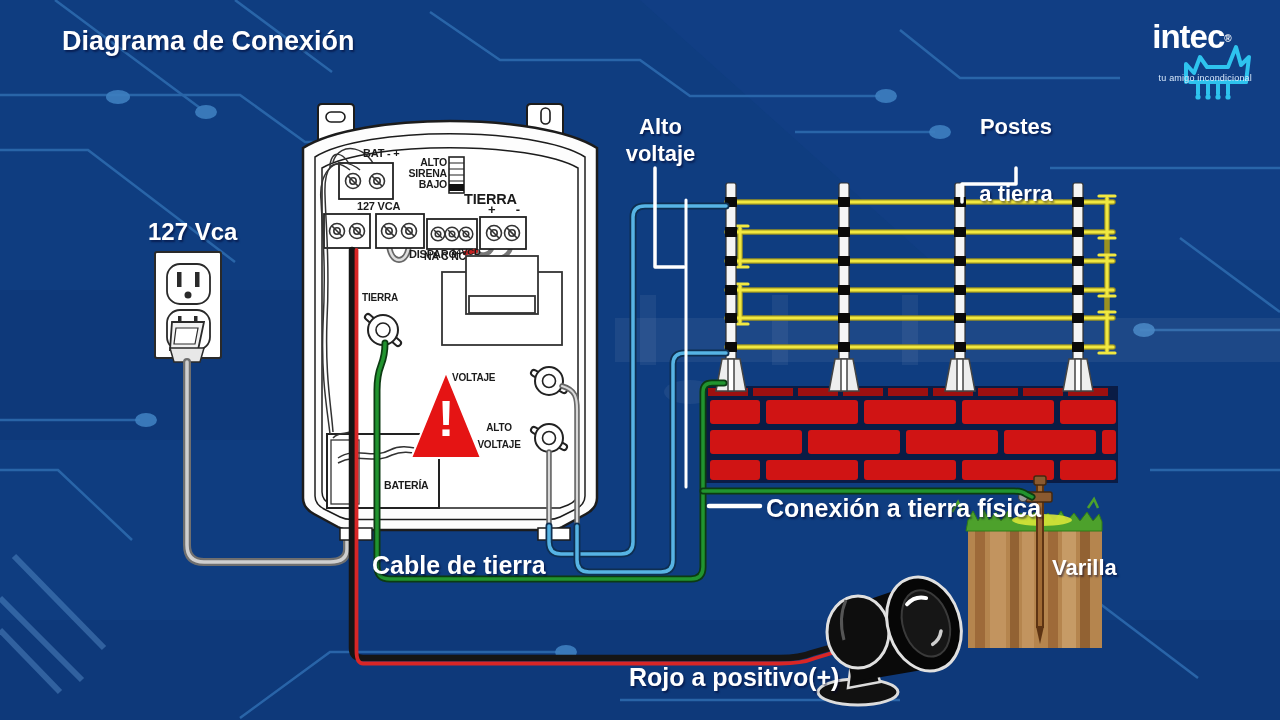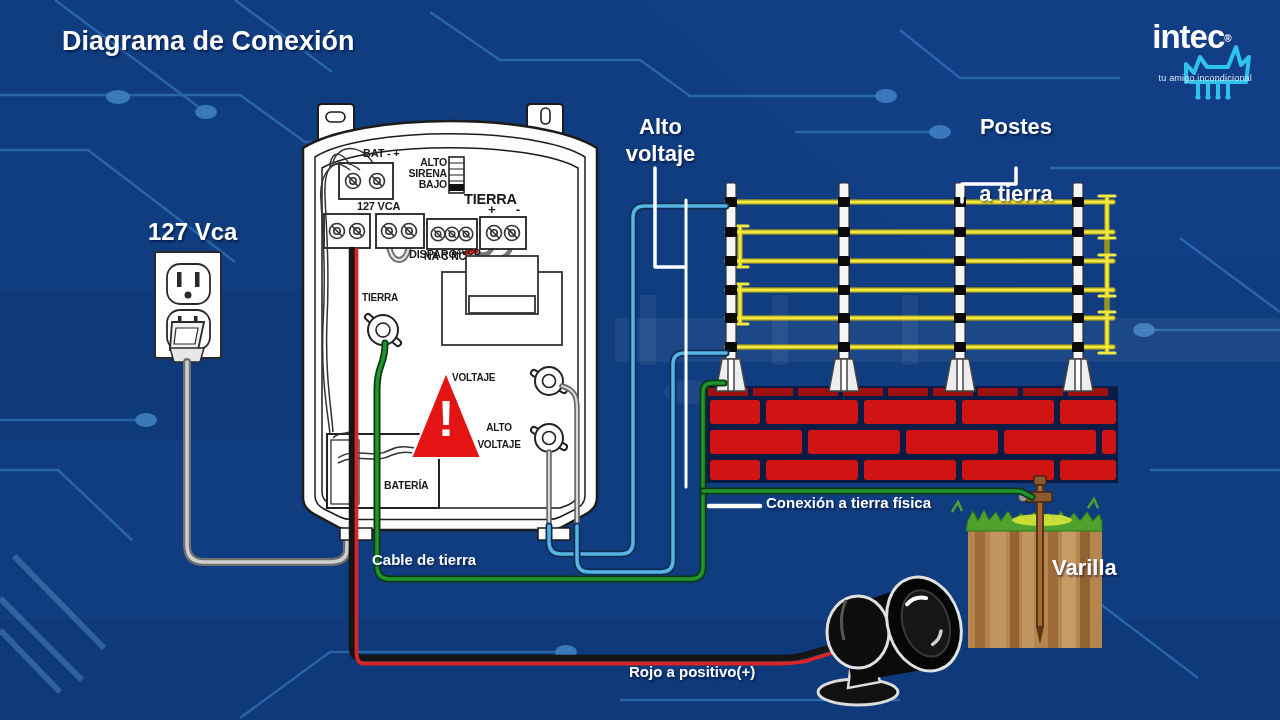--- a/index.html
+++ b/index.html
@@ -6,21 +6,21 @@
   #stage{position:relative;width:1280px;height:720px;overflow:hidden;
          background:#15803d;font-family:"Liberation Sans",sans-serif;}
   #art{position:absolute;inset:0;z-index:1;}
   .lbl{position:absolute;z-index:2;color:#fff;font-weight:bold;white-space:pre;
        text-shadow:1.5px 1.5px 2px rgba(0,0,40,.5);}
   .dev{position:absolute;z-index:2;color:#1b1b1b;font-weight:bold;white-space:pre;
        text-shadow:none;letter-spacing:-.2px;}
   .ctr{text-align:center;}
   .rgt{text-align:right;}
   .t27{font-size:27px;} .t24{font-size:24px;} .t22{font-size:22px;}
-  .t21{font-size:15px;}
+  .t21{font-size:25px;}
   .d14{font-size:14.5px;} .d13{font-size:10px;} .d11{font-size:11px;padding-left:36px;}
   .d10{font-size:10.5px;} .d9{font-size:9.5px;}
   #logo{position:absolute;z-index:2;right:28px;top:22px;width:120px;text-align:center;}
   #logo .brand{color:#fff;font-weight:bold;font-size:33px;line-height:30px;letter-spacing:-1px;}
   #logo .reg{font-size:10px;vertical-align:6px;letter-spacing:0;}
   #logo .tag{color:#d7e8fa;font-size:9px;font-weight:normal;margin-top:19px;letter-spacing:.2px;text-align:right;}
   #warn{position:absolute;z-index:3;left:432px;top:388px;width:28px;text-align:center;
         color:#fff;font-weight:bold;font-size:50px;line-height:62px;}
   .pm{position:absolute;z-index:2;color:#1b1b1b;font-weight:bold;font-size:13px;
       display:flex;justify-content:space-between;}

